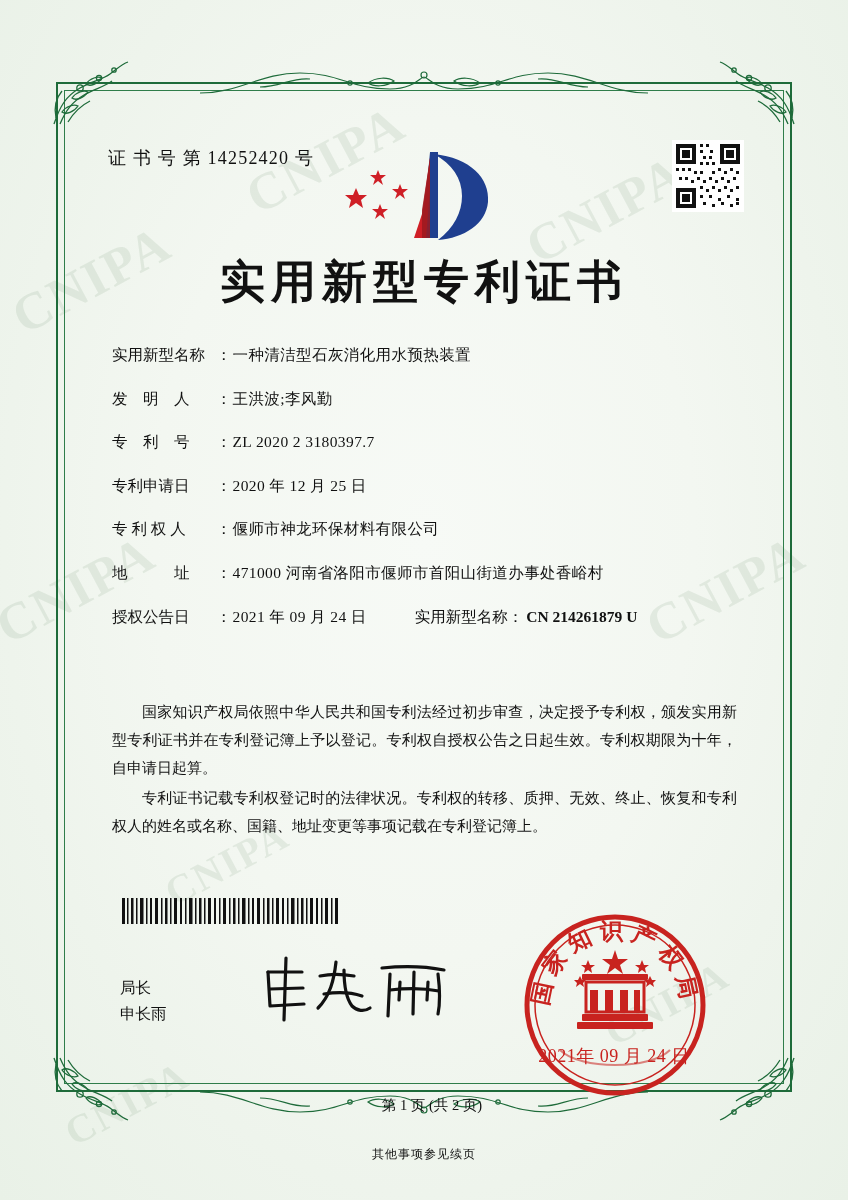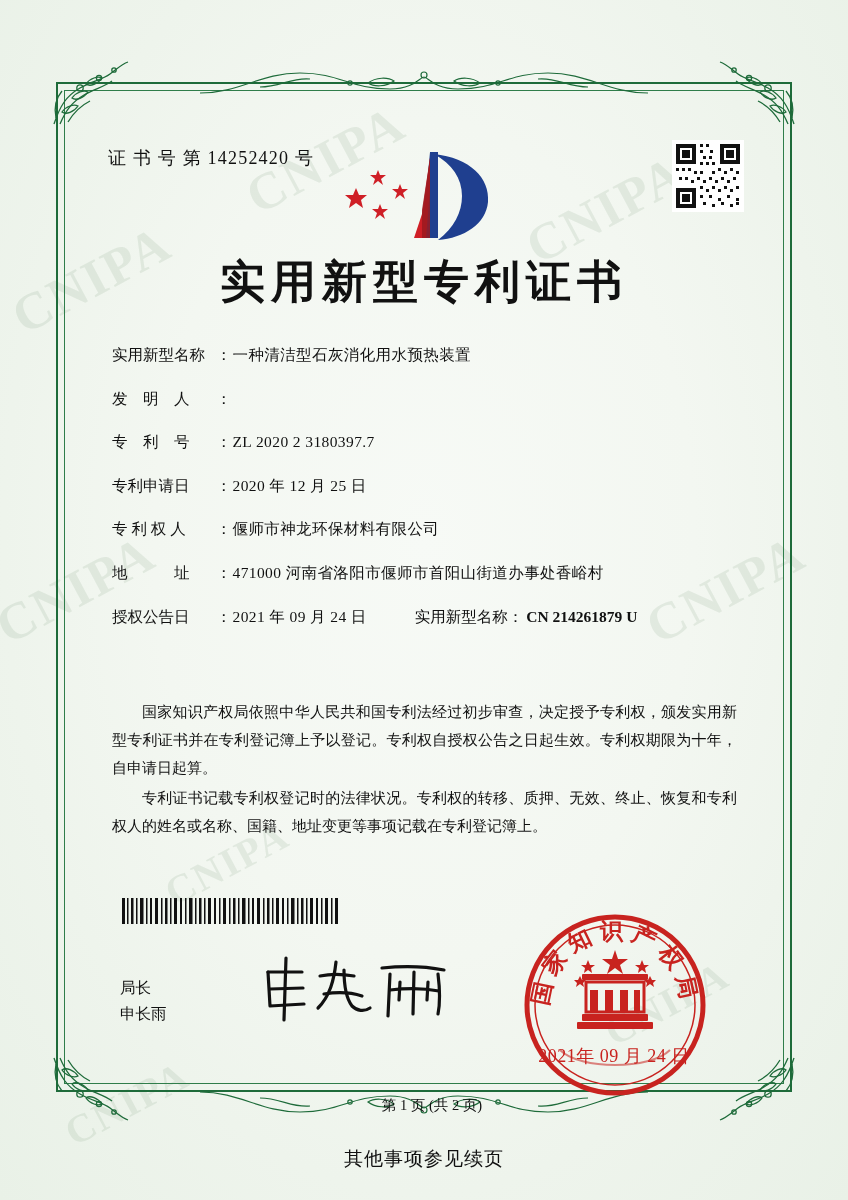--- a/index.html
+++ b/index.html
@@ -241,21 +241,21 @@
     font-size: 14.5px;
     color: #111;
     padding-left: 16px;
   }
   .footnote {
     position: absolute;
     left: 0;
     right: 0;
     top: 1146px;
     text-align: center;
-    font-size: 19px;
+    font-size: 12px;
     color: #111;
     letter-spacing: 1px;
   }
 </style>
 </head>
 <body>
 
 <div class="page">
 
   <div class="wm-layer">
@@ -440,20 +440,21 @@
 
     <div class="field-row">
       <span class="field-label">实用新型名称</span>
       <span class="field-sep">：</span>
       <span class="field-value">一种清洁型石灰消化用水预热装置</span>
     </div>
 
     <div class="field-row">
       <span class="field-label spread">发　明　人</span>
       <span class="field-sep">：</span>
+      <span class="field-value">王洪波;李风勤</span>
     </div>
 
     <div class="field-row">
       <span class="field-label spread">专　利　号</span>
       <span class="field-sep">：</span>
       <span class="field-value">ZL 2020 2 3180397.7</span>
     </div>
 
     <div class="field-row">
       <span class="field-label">专利申请日</span>

